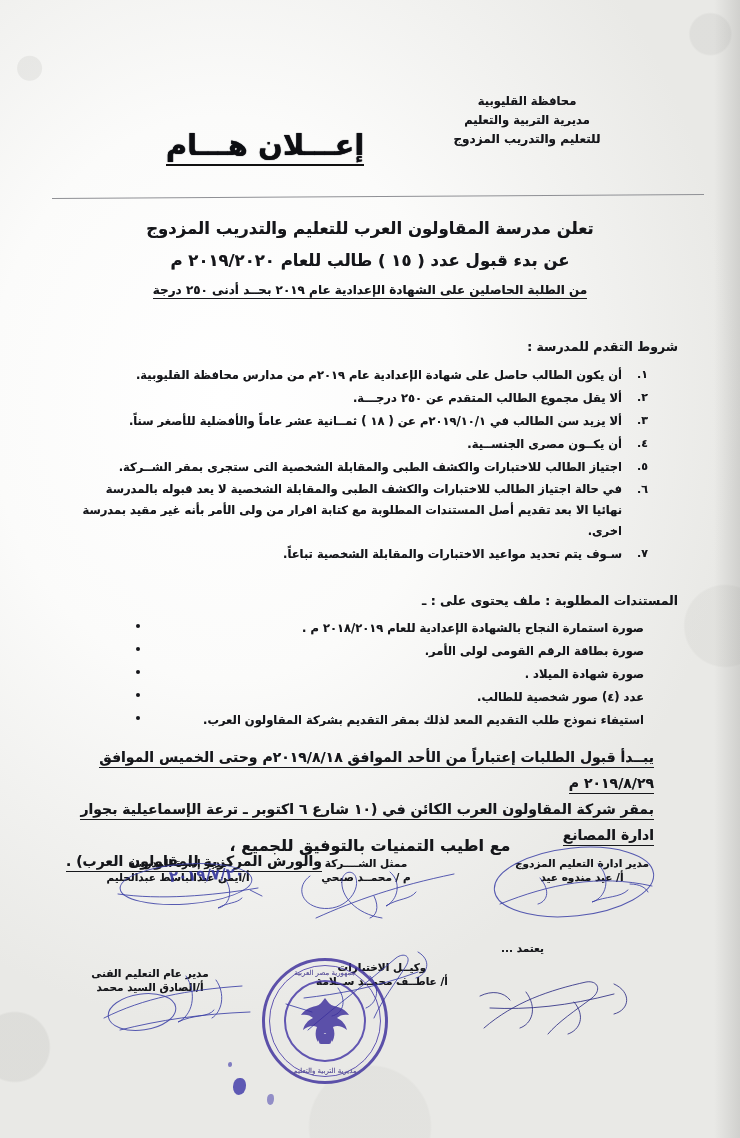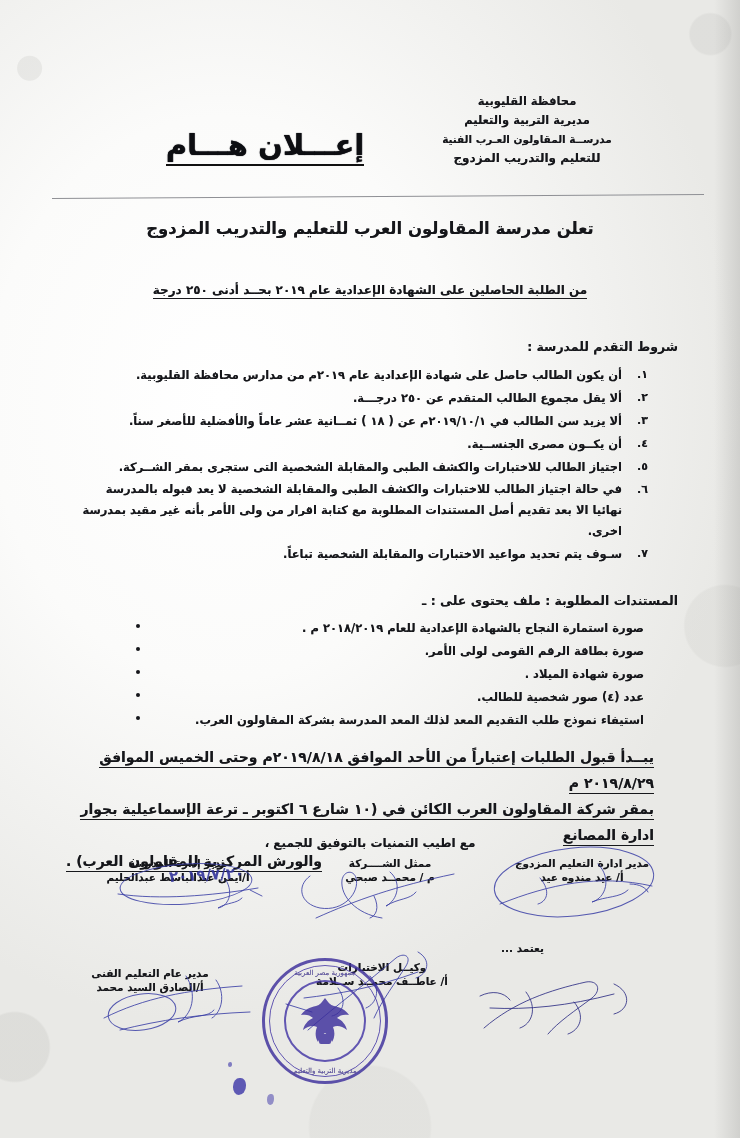--- a/index.html
+++ b/index.html
@@ -109,34 +109,34 @@
     font-size:14px;line-height:26px;
   }
   .venue div{text-align:right;}
   .venue .u{border-bottom:1.5px solid #17181c;padding-bottom:2px;display:inline;}
   .venue .l2{padding-right:0;}
   .venue .l3{text-align:left;}
 
   
   .wishes{
     position:absolute;top:836px;left:0;right:0;
-    font-size:12px;
+    font-size:16px;
   }
 
   
   .sig{position:absolute;text-align:center;width:180px;}
   .sig .role{font-size:10.5px;line-height:14px;color:#15161a;font-weight:bold;
              text-shadow:0 0 .5px rgba(30,30,35,.5);}
   .sig .name{font-size:10.5px;line-height:14px;color:#15161a;font-weight:bold;
              text-shadow:0 0 .5px rgba(30,30,35,.5);white-space:nowrap;}
   .sig.big .role{font-size:13.5px;letter-spacing:1px;}
   .sig.big .name{font-size:13px;letter-spacing:.5px;}
 
   .sig-r1a{top:856px;right:472px;}   
-  .sig-r1b{top:856px;right:260px;}   
+  .sig-r1b{top:856px;right:284px;}   
   .sig-r1c{top:856px;right:68px;}    
 
   .sig-r2a{top:966px;right:500px;}   
   .sig-r2b{top:960px;right:268px;}   
   .sig-r2c{top:962px;right:60px;}    
 
   .approve{
     position:absolute;top:942px;right:196px;font-size:10.5px;
     color:#15161a;font-weight:bold;
   }
@@ -188,31 +188,31 @@
 </style>
 </head>
 <body>
 
 <div id="scan">
  <div class="sheet">
 
   <div class="header-block ar ctr">
     <div>محافظة القليوبية</div>
     <div>مديرية التربية والتعليم</div>
-    <div class="hdr-3">مدرســة المقاولون العـرب الفنية</div>
     <div class="hdr-4">للتعليم والتدريب المزدوج</div>
   </div>
 
   <div class="big-title ar">
     <span class="ul">إعـــلان هـــام</span>
   </div>
 
   <div class="rule"></div>
 
   <div class="ann1 ar ctr">تعلن مدرسة المقاولون العرب للتعليم والتدريب المزدوج</div>
+  <div class="ann2 ar ctr">عن بدء قبول عدد ( ١٥ ) طالب للعام ٢٠١٩/٢٠٢٠ م</div>
   <div class="ann3 ar ctr">
     <span>من الطلبة الحاصلين على الشهادة الإعدادية عام ٢٠١٩ بحــد أدنى ٢٥٠ درجة</span>
   </div>
 
   <div class="sec-title cond-title ar">شروط التقدم للمدرسة  :</div>
 
   <ol class="conds ar">
     <li>
       <span class="num">١.</span>
       <span>أن يكون الطالب حاصل على شهادة الإعدادية عام ٢٠١٩م من مدارس محافظة القليوبية.</span>
@@ -257,21 +257,21 @@
     <li>
       <span class="dot"></span>
       <span>صورة شهادة الميلاد .</span>
     </li>
     <li>
       <span class="dot"></span>
       <span>عدد (٤) صور شخصية للطالب.</span>
     </li>
     <li>
       <span class="dot"></span>
-      <span>استيفاء نموذج طلب التقديم المعد لذلك المعد المدرسة بشركة المقاولون العرب.</span>
+      <span>استيفاء نموذج طلب التقديم المعد لذلك بمقر التقديم بشركة المقاولون العرب.</span>
     </li>
   </ul>
 
   <div class="venue ar">
     <div>
       <span class="u">يبــدأ قبول الطلبات إعتباراً من الأحد الموافق ٢٠١٩/٨/١٨م وحتى الخميس الموافق ٢٠١٩/٨/٢٩ م</span>
     </div>
     <div class="l2">
       <span class="u">بمقر شركة المقاولون العرب الكائن في  (١٠ شارع ٦ اكتوبر ـ ترعة الإسماعيلية بجوار ادارة المصانع</span>
     </div>

